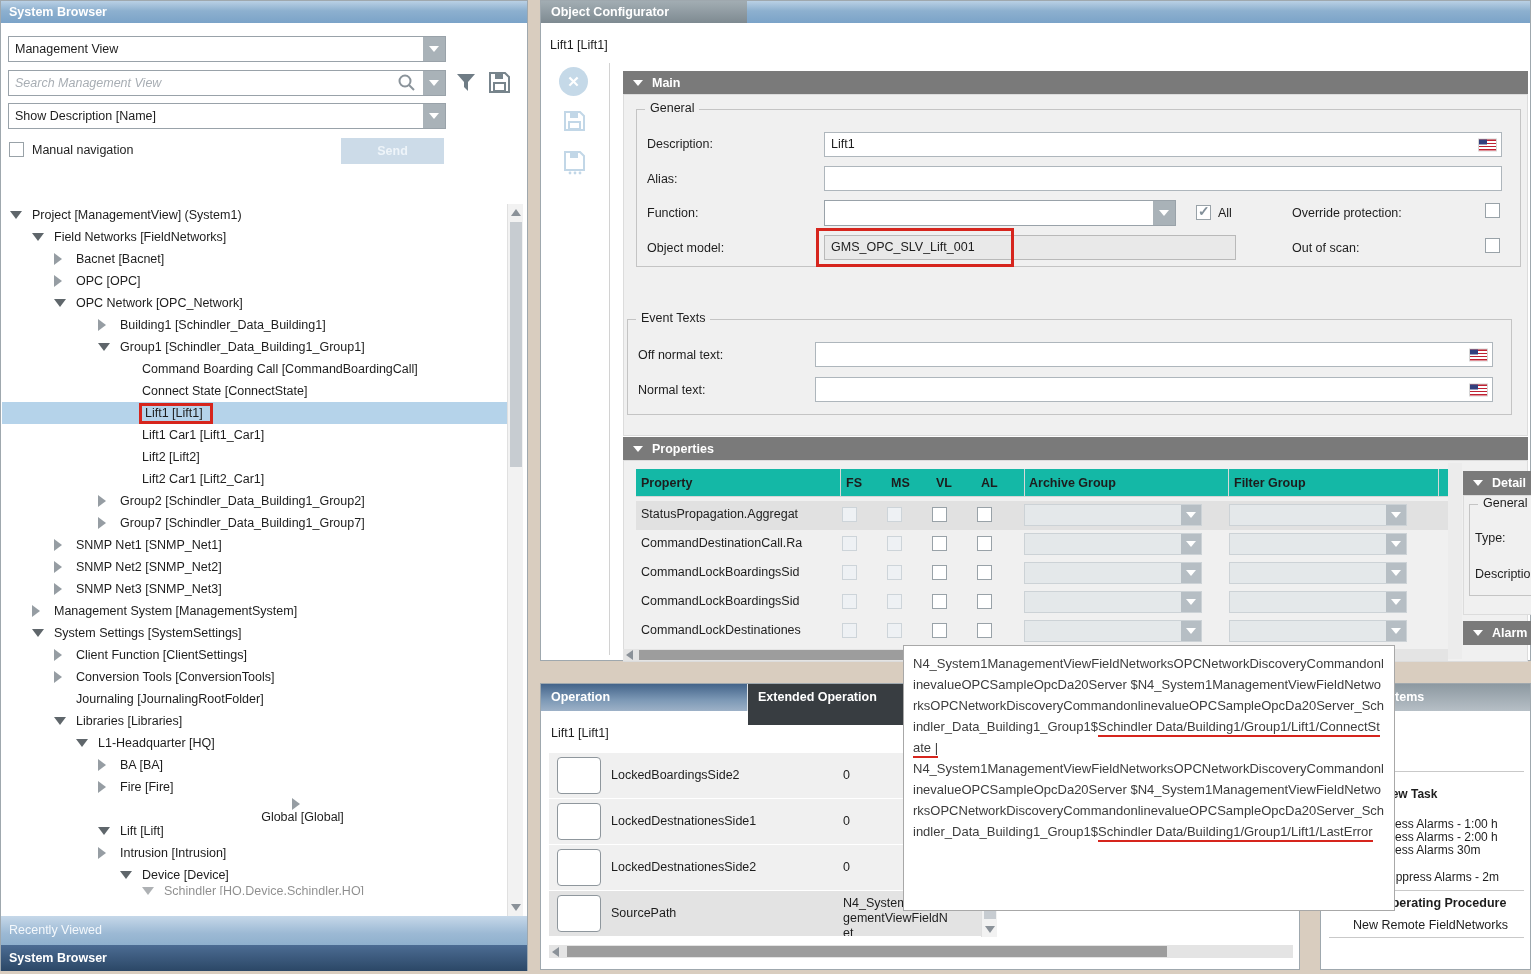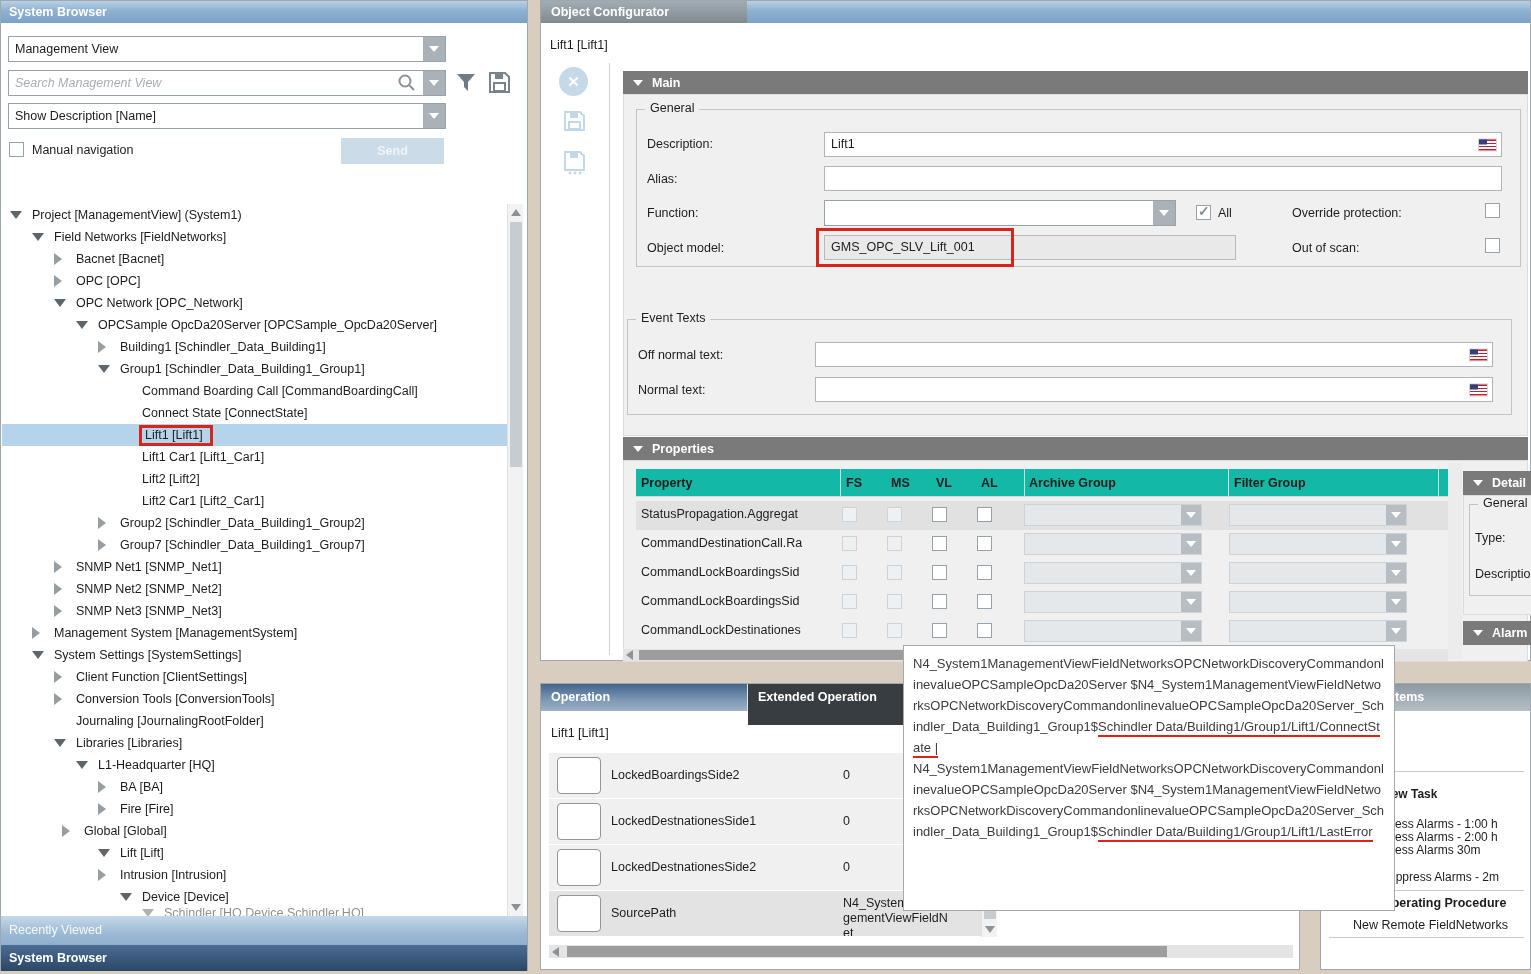--- a/index.html
+++ b/index.html
@@ -155,26 +155,20 @@
             <i class="t-col"></i>
           </span>
           <span>OPC [OPC]</span>
         </div>
         <div class="trow" style="padding-left: 52px;">
           <span class="arr">
             <i class="t-exp"></i>
           </span>
           <span>OPC Network [OPC_Network]</span>
         </div>
-        <div class="trow" style="padding-left: 74px;">
-          <span class="arr">
-            <i class="t-exp"></i>
-          </span>
-          <span>OPCSample OpcDa20Server [OPCSample_OpcDa20Server]</span>
-        </div>
         <div class="trow" style="padding-left: 96px;">
           <span class="arr">
             <i class="t-col"></i>
           </span>
           <span>Building1 [Schindler_Data_Building1]</span>
         </div>
         <div class="trow" style="padding-left: 96px;">
           <span class="arr">
             <i class="t-exp"></i>
           </span>
@@ -279,21 +273,21 @@
             <i class="t-col"></i>
           </span>
           <span>BA [BA]</span>
         </div>
         <div class="trow" style="padding-left: 96px;">
           <span class="arr">
             <i class="t-col"></i>
           </span>
           <span>Fire [Fire]</span>
         </div>
-        <div class="trow" style="padding-left: 60px;">
+        <div class="trow" style="padding-left: 96px; flex-direction: column;">
           <span class="arr">
             <i class="t-col"></i>
           </span>
           <span>Global [Global]</span>
         </div>
         <div class="trow" style="padding-left: 96px;">
           <span class="arr">
             <i class="t-exp"></i>
           </span>
           <span>Lift [Lift]</span>

